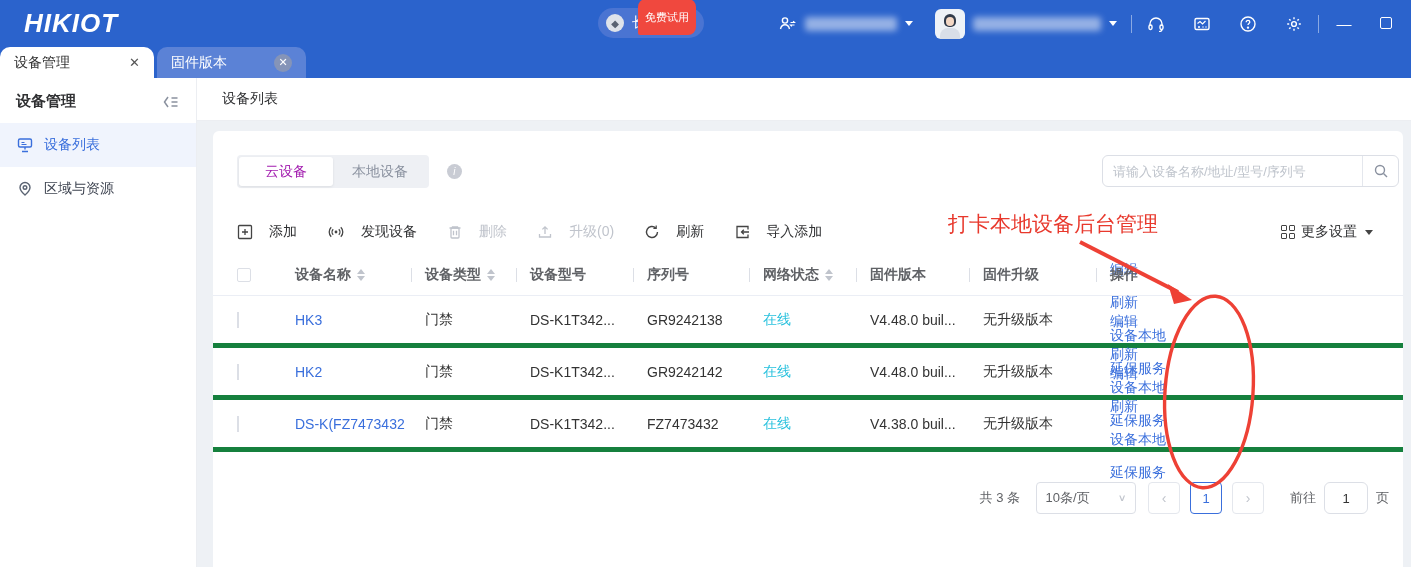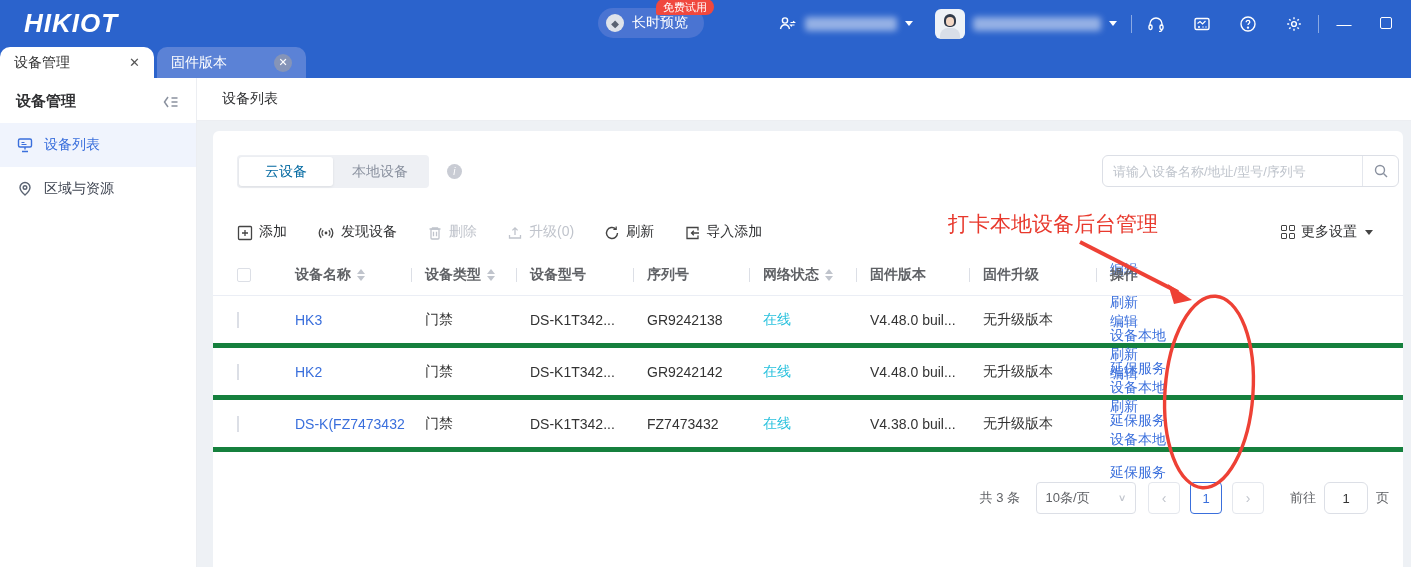--- a/index.html
+++ b/index.html
@@ -6,21 +6,21 @@
   html,body { width:1411px; height:567px; overflow:hidden; }
   body { font-family:"Liberation Sans","DejaVu Sans",sans-serif; font-size:14px; color:#333; background:#eef1f5; }
   .app { position:relative; width:1411px; height:567px; }
 
   
   .topbar { position:absolute; left:0; top:0; width:100%; height:47px; background:#2b63cc; display:flex; align-items:center; }
   .logo { font-style:italic; font-weight:800; font-size:26px; color:#fff; letter-spacing:1px; margin-left:24px; }
   .top-center { position:absolute; left:598px; top:8px; display:flex; align-items:center; }
   .preview-pill { position:relative; display:flex; align-items:center; gap:8px; background:#4a74d2; border-radius:16px; height:30px; padding:0 16px 0 8px; color:#fff; cursor:pointer; }
   .gem-circle { width:18px; height:18px; border-radius:50%; background:#dfe3ea; display:flex; align-items:center; justify-content:center; color:#5a6372; font-size:10px; }
-  .trial-badge { position:absolute; left:58px; top:-9px; background:#f0483e; color:#fff; font-size:11px; line-height:16px; padding:0 7px; border-radius:8px 8px 8px 2px; white-space:nowrap; }
+  .trial-badge { position:absolute; left:40px; top:-9px; background:#f0483e; color:#fff; font-size:11px; line-height:16px; padding:10px 7px; border-radius:8px 8px 8px 2px; white-space:nowrap; }
   .top-right { position:absolute; right:14px; top:0; height:47px; display:flex; align-items:center; gap:0; color:#fff; }
   .hicon { width:20px; height:20px; display:inline-flex; align-items:center; justify-content:center; cursor:pointer; }
   .hicon svg { display:block; }
   .vdiv { width:1px; height:18px; background:rgba(255,255,255,.45); margin:0 14px; }
   .blur-block { height:14px; border-radius:3px; background:rgba(255,255,255,.5); filter:blur(3px); }
   .acct { display:flex; align-items:center; gap:8px; cursor:pointer; }
   .caret-down { width:0; height:0; border-left:4px solid transparent; border-right:4px solid transparent; border-top:5px solid #fff; display:inline-block; }
   .avatar { width:30px; height:30px; border-radius:6px; background:#eef2f7; position:relative; overflow:hidden; flex:none; }
   .avatar .head { position:absolute; left:9px; top:5px; width:12px; height:13px; border-radius:6px 6px 5px 5px; background:#303a4a; }
   .avatar .face { position:absolute; left:11px; top:8px; width:8px; height:9px; border-radius:4px; background:#f3d7c4; }
@@ -49,29 +49,29 @@
   .sb-item svg { flex:none; }
 
   
   .content { position:absolute; left:197px; top:78px; width:1214px; height:489px; background:#eef1f5; }
   .page-title-bar { height:43px; background:#fff; display:flex; align-items:center; padding-left:25px; font-size:14px; color:#303133; border-bottom:1px solid #eceef2; }
   .card { position:absolute; left:16px; top:53px; width:1190px; height:436px; background:#fff; border-radius:6px 6px 0 0; }
 
   .card-top { position:relative; padding:24px 24px 0 24px; height:57px; }
   .seg-group { display:inline-flex; background:#eef0f4; border-radius:4px; padding:2px; vertical-align:middle; }
   .seg { width:94px; height:29px; display:flex; align-items:center; justify-content:center; font-size:14px; color:#8a919f; cursor:pointer; border-radius:3px; }
-  .seg.active { background:#fff; color:#0369a1; box-shadow:0 1px 3px rgba(0,0,0,.08); }
+  .seg.active { background:#fff; color:#a21caf; box-shadow:0 1px 3px rgba(0,0,0,.08); }
   .info-dot { display:inline-flex; width:15px; height:15px; border-radius:50%; background:#c9ccd4; color:#fff; font-size:10px; font-style:italic; align-items:center; justify-content:center; margin-left:14px; vertical-align:middle; cursor:pointer; }
   .searchbox { position:absolute; right:4px; top:24px; width:297px; height:32px; border:1px solid #dcdfe6; border-radius:6px; display:flex; align-items:center; background:#fff; }
   .searchbox input { flex:1; border:none; outline:none; padding:0 10px; font-size:13px; color:#333; font-family:inherit; background:transparent; }
   .searchbox input::placeholder { color:#bfc4cc; }
   .search-btn { width:36px; height:100%; border-left:1px solid #e4e7ed; display:flex; align-items:center; justify-content:center; cursor:pointer; color:#8a919f; }
 
   .toolbar { display:flex; align-items:center; margin:34px 24px 0 24px; height:20px; }
-  .tool { display:flex; align-items:flex-end; gap:6px; margin-right:30px; cursor:pointer; color:#303133; font-size:14px; white-space:nowrap; }
+  .tool { display:flex; align-items:center; gap:16px; margin-right:30px; cursor:pointer; color:#303133; font-size:14px; white-space:nowrap; }
   .tool svg { display:block; }
   .tool.disabled { color:#c0c4cc; cursor:default; }
   .tool-right { margin-left:auto; margin-right:6px; display:flex; align-items:center; gap:6px; cursor:pointer; color:#303133; }
   .caret-dn-dark { width:0; height:0; border-left:4px solid transparent; border-right:4px solid transparent; border-top:5px solid #444; margin-left:2px; }
   .mini-grid { width:14px; height:14px; display:grid; grid-template-columns:6px 6px; grid-template-rows:6px 6px; gap:2px; }
   .mini-grid span { border:1.2px solid #444; border-radius:1px; }
 
   
   .tbl { margin:12px 0 0 0; }
   .trow { display:grid; grid-template-columns:58px 130px 105px 117px 116px 107px 113px 127px auto; align-items:center; padding:0 12px 0 24px; }

